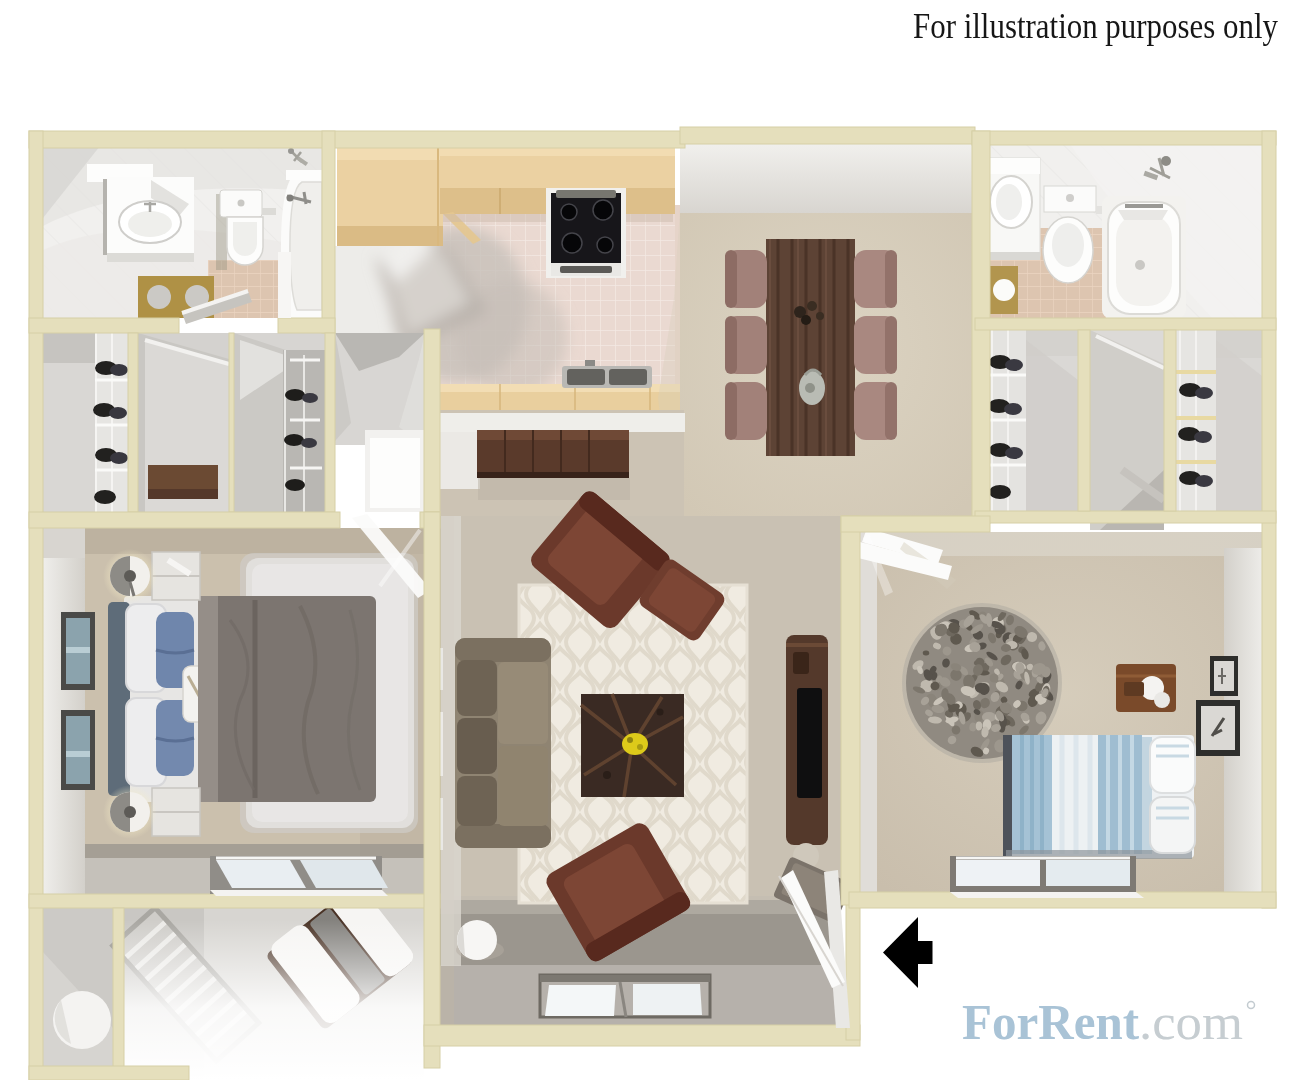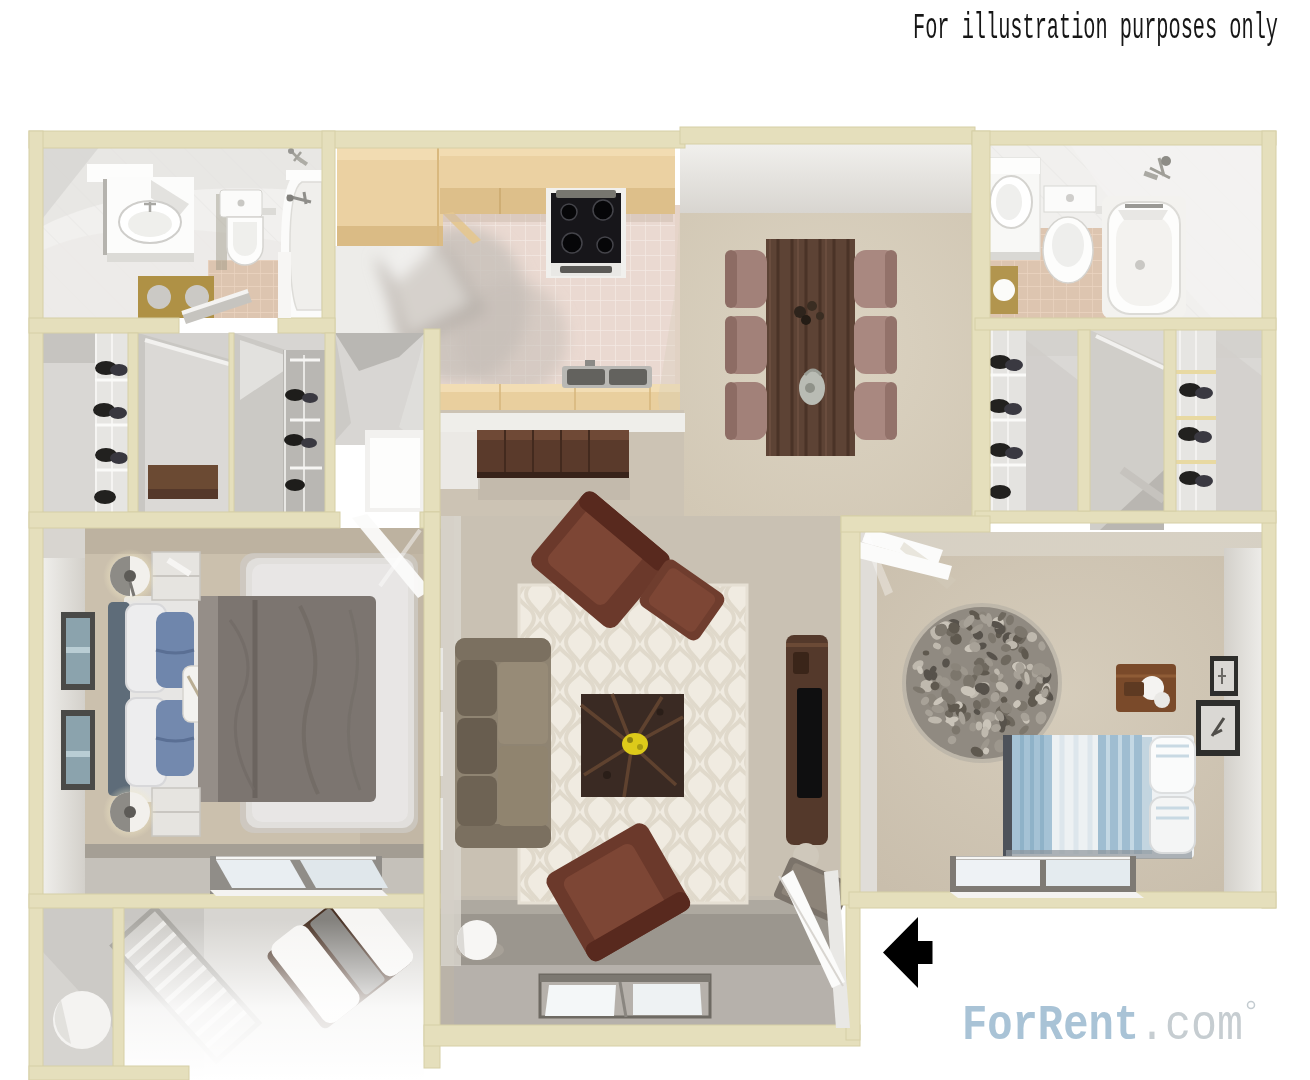--- a/index.html
+++ b/index.html
@@ -1,17 +1,17 @@
 <!DOCTYPE html>
 <html><head>
 <meta charset="utf-8">
 <style>
 html,body{margin:0;padding:0;background:#ffffff;}
 #stage{position:relative;width:1310px;height:1080px;background:#bef264;overflow:hidden;
-font-family:Liberation Mono, monospace;}
+font-family:Liberation Serif, serif;}
 svg{display:block}
 </style>
 </head>
 <body>
 <div id="stage">
 <svg width="1310" height="1080" viewBox="0 0 1310 1080">
 <defs>
 <linearGradient id="wallface" x1="0" y1="0" x2="0" y2="1">
  <stop offset="0" stop-color="#f1f0ed"></stop>
           <stop offset="1" stop-color="#d8d5d0"></stop>

